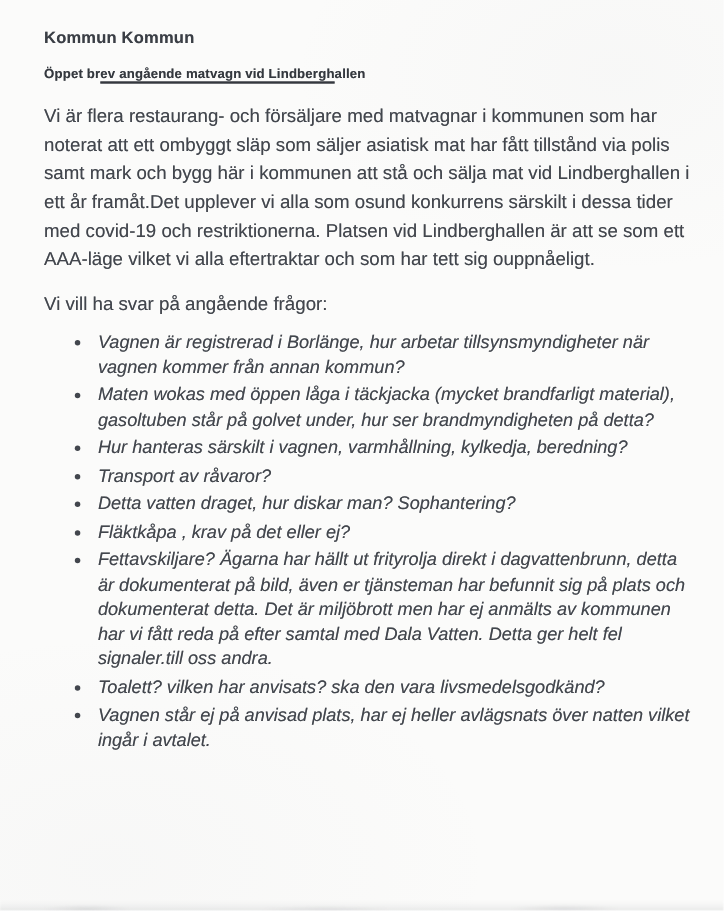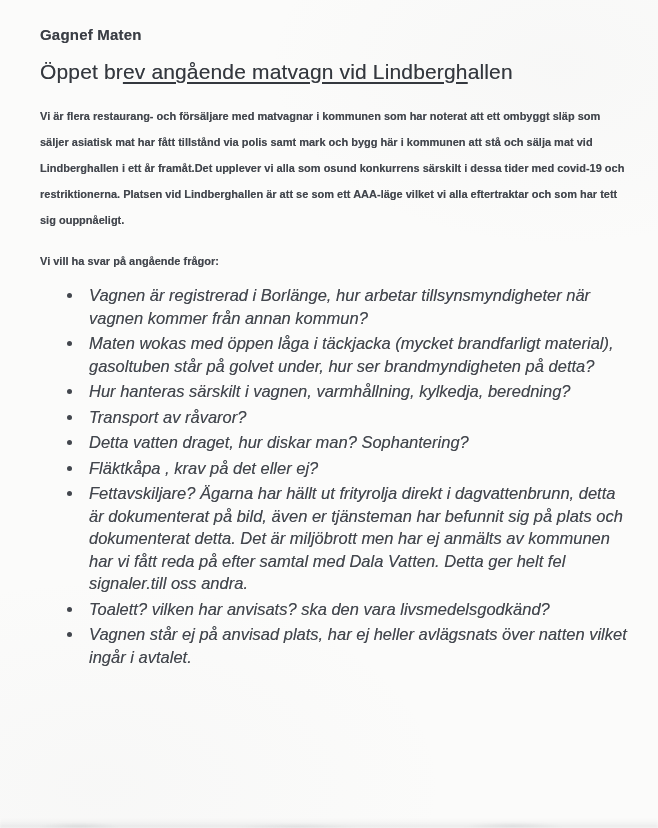--- a/index.html
+++ b/index.html
@@ -28,38 +28,37 @@
     letter-spacing: 0.2px;
     color: #3a3e45;
     margin: 0 0 17px 0;
   }
   .dateline {
     font-size: 17.5px;
     color: #3f434b;
     margin: 0 0 62px 0;
   }
   h1.letter-heading {
-    font-size: 21px;
-    font-weight: 400;
+    font-size: 12px;
+    font-weight: 700;
     color: #34383e;
     letter-spacing: 0.15px;
     margin: 0 0 19px 0;
   }
   h1.letter-heading .u {
     text-decoration: underline;
     text-decoration-thickness: 1.5px;
     text-underline-offset: 3px;
   }
   p.body-par {
-    font-size: 11px;
+    font-size: 17px;
     line-height: 26px;
     margin: 0 0 15px 0;
     max-width: 592px;
     color: #42464d;
-    font-weight: bold;
   }
   p.body-par.intro {
     margin-bottom: 9px;
   }
   ul.questions {
     margin: 10px 0 0 0;
     padding: 0 0 0 44px;
     max-width: 596px;
     font-size: 16.5px;
     line-height: 22.5px;
@@ -83,21 +82,21 @@
       radial-gradient(50px 4px at 78% 80%, rgba(110,114,120,0.13), rgba(0,0,0,0)),
       linear-gradient(to bottom, rgba(0,0,0,0) 0%, rgba(125,128,134,0.07) 60%, rgba(112,116,122,0.14) 100%);
     filter: blur(0.8px);
   }
 </style>
 </head>
 <body>
 
 <div class="page">
 
-  <div class="sender">Gagnef Maten</div>
+  <div class="sender">Kommun Kommun</div>
 
 
   <h1 class="letter-heading"><span>Öppet br</span><span class="u">ev angående matvagn vid Lindbergh</span><span>allen</span></h1>
 
   <p class="body-par">Vi är flera restaurang- och försäljare med matvagnar i kommunen som har noterat att ett ombyggt släp som säljer asiatisk mat har fått tillstånd via polis samt mark och bygg här i kommunen att stå och sälja mat vid Lindberghallen i ett år framåt.Det upplever vi alla som osund konkurrens särskilt i dessa tider med covid-19 och restriktionerna. Platsen vid Lindberghallen är att se som ett AAA-läge vilket vi alla eftertraktar och som har tett sig ouppnåeligt.</p>
 
 
   <p class="body-par intro">Vi vill ha svar på angående frågor:</p>
 
   <ul class="questions">

